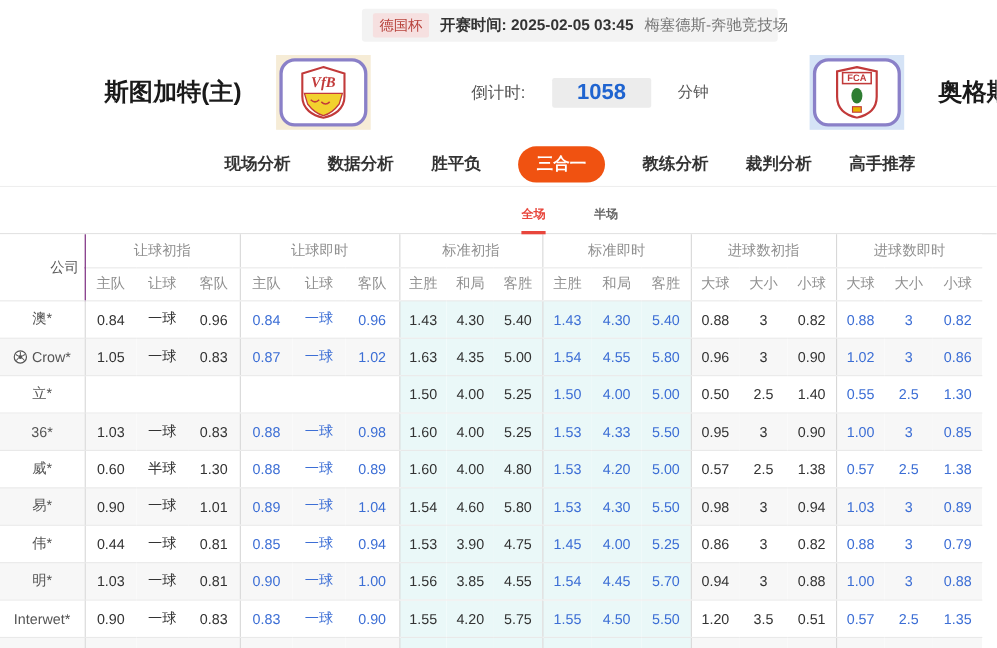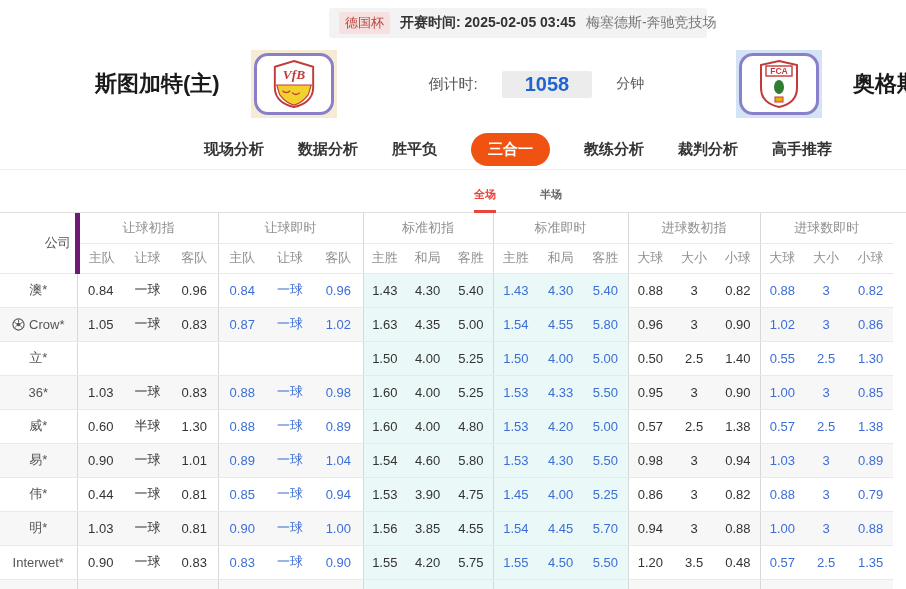--- a/index.html
+++ b/index.html
@@ -51,21 +51,21 @@
 
   
   table { border-collapse: collapse; table-layout: fixed; width: 893px; font-size: 13px; }
   th, td { text-align: center; border-bottom: 1px solid #e9e9e9; overflow: hidden;
     white-space: nowrap; }
   thead th { color: #8f8f8f; font-weight: normal; height: 30px; background: #fff; }
   tbody td { height: 34px; }
   .gs { border-left: 1px solid #d8d8d8; }
   td.company, th.company { color: #555; }
   td.company { border-right: 1px solid #d8d8d8; }
-  th.company { border-right: 5px solid #701a75; padding-left: 41px; }
+  th.company { border-right: 1px solid #701a75; padding-left: 41px; }
   .init { color: #333; }
   .live { color: var(--live_blue,#3c6ed5); }
   tbody tr:nth-child(even) td { background: #f7f7f7; }
   tbody td.cyan { background: var(--cyan_bg,#eaf8f8) !important; }
   .company-inner { display: flex; align-items: center; justify-content: center; gap: 4px; }
   .ball-icon { display: inline-flex; }
 </style>
 </head>
 <body>
 
@@ -418,21 +418,21 @@
     <td class="live">一球</td>
     <td class="live">0.90</td>
     <td class="gs cyan init">1.55</td>
     <td class="cyan init">4.20</td>
     <td class="cyan init">5.75</td>
     <td class="gs cyan live">1.55</td>
     <td class="cyan live">4.50</td>
     <td class="cyan live">5.50</td>
     <td class="gs init">1.20</td>
     <td class="init">3.5</td>
-    <td class="init">0.48</td>
+    <td class="init">0.51</td>
     <td class="gs live">0.57</td>
     <td class="live">2.5</td>
     <td class="live">1.35</td>
   </tr>
 <tr class="partial">
         <td class="company"></td>
         <td></td>
           <td></td>
           <td></td>
         <td class="gs"></td>

